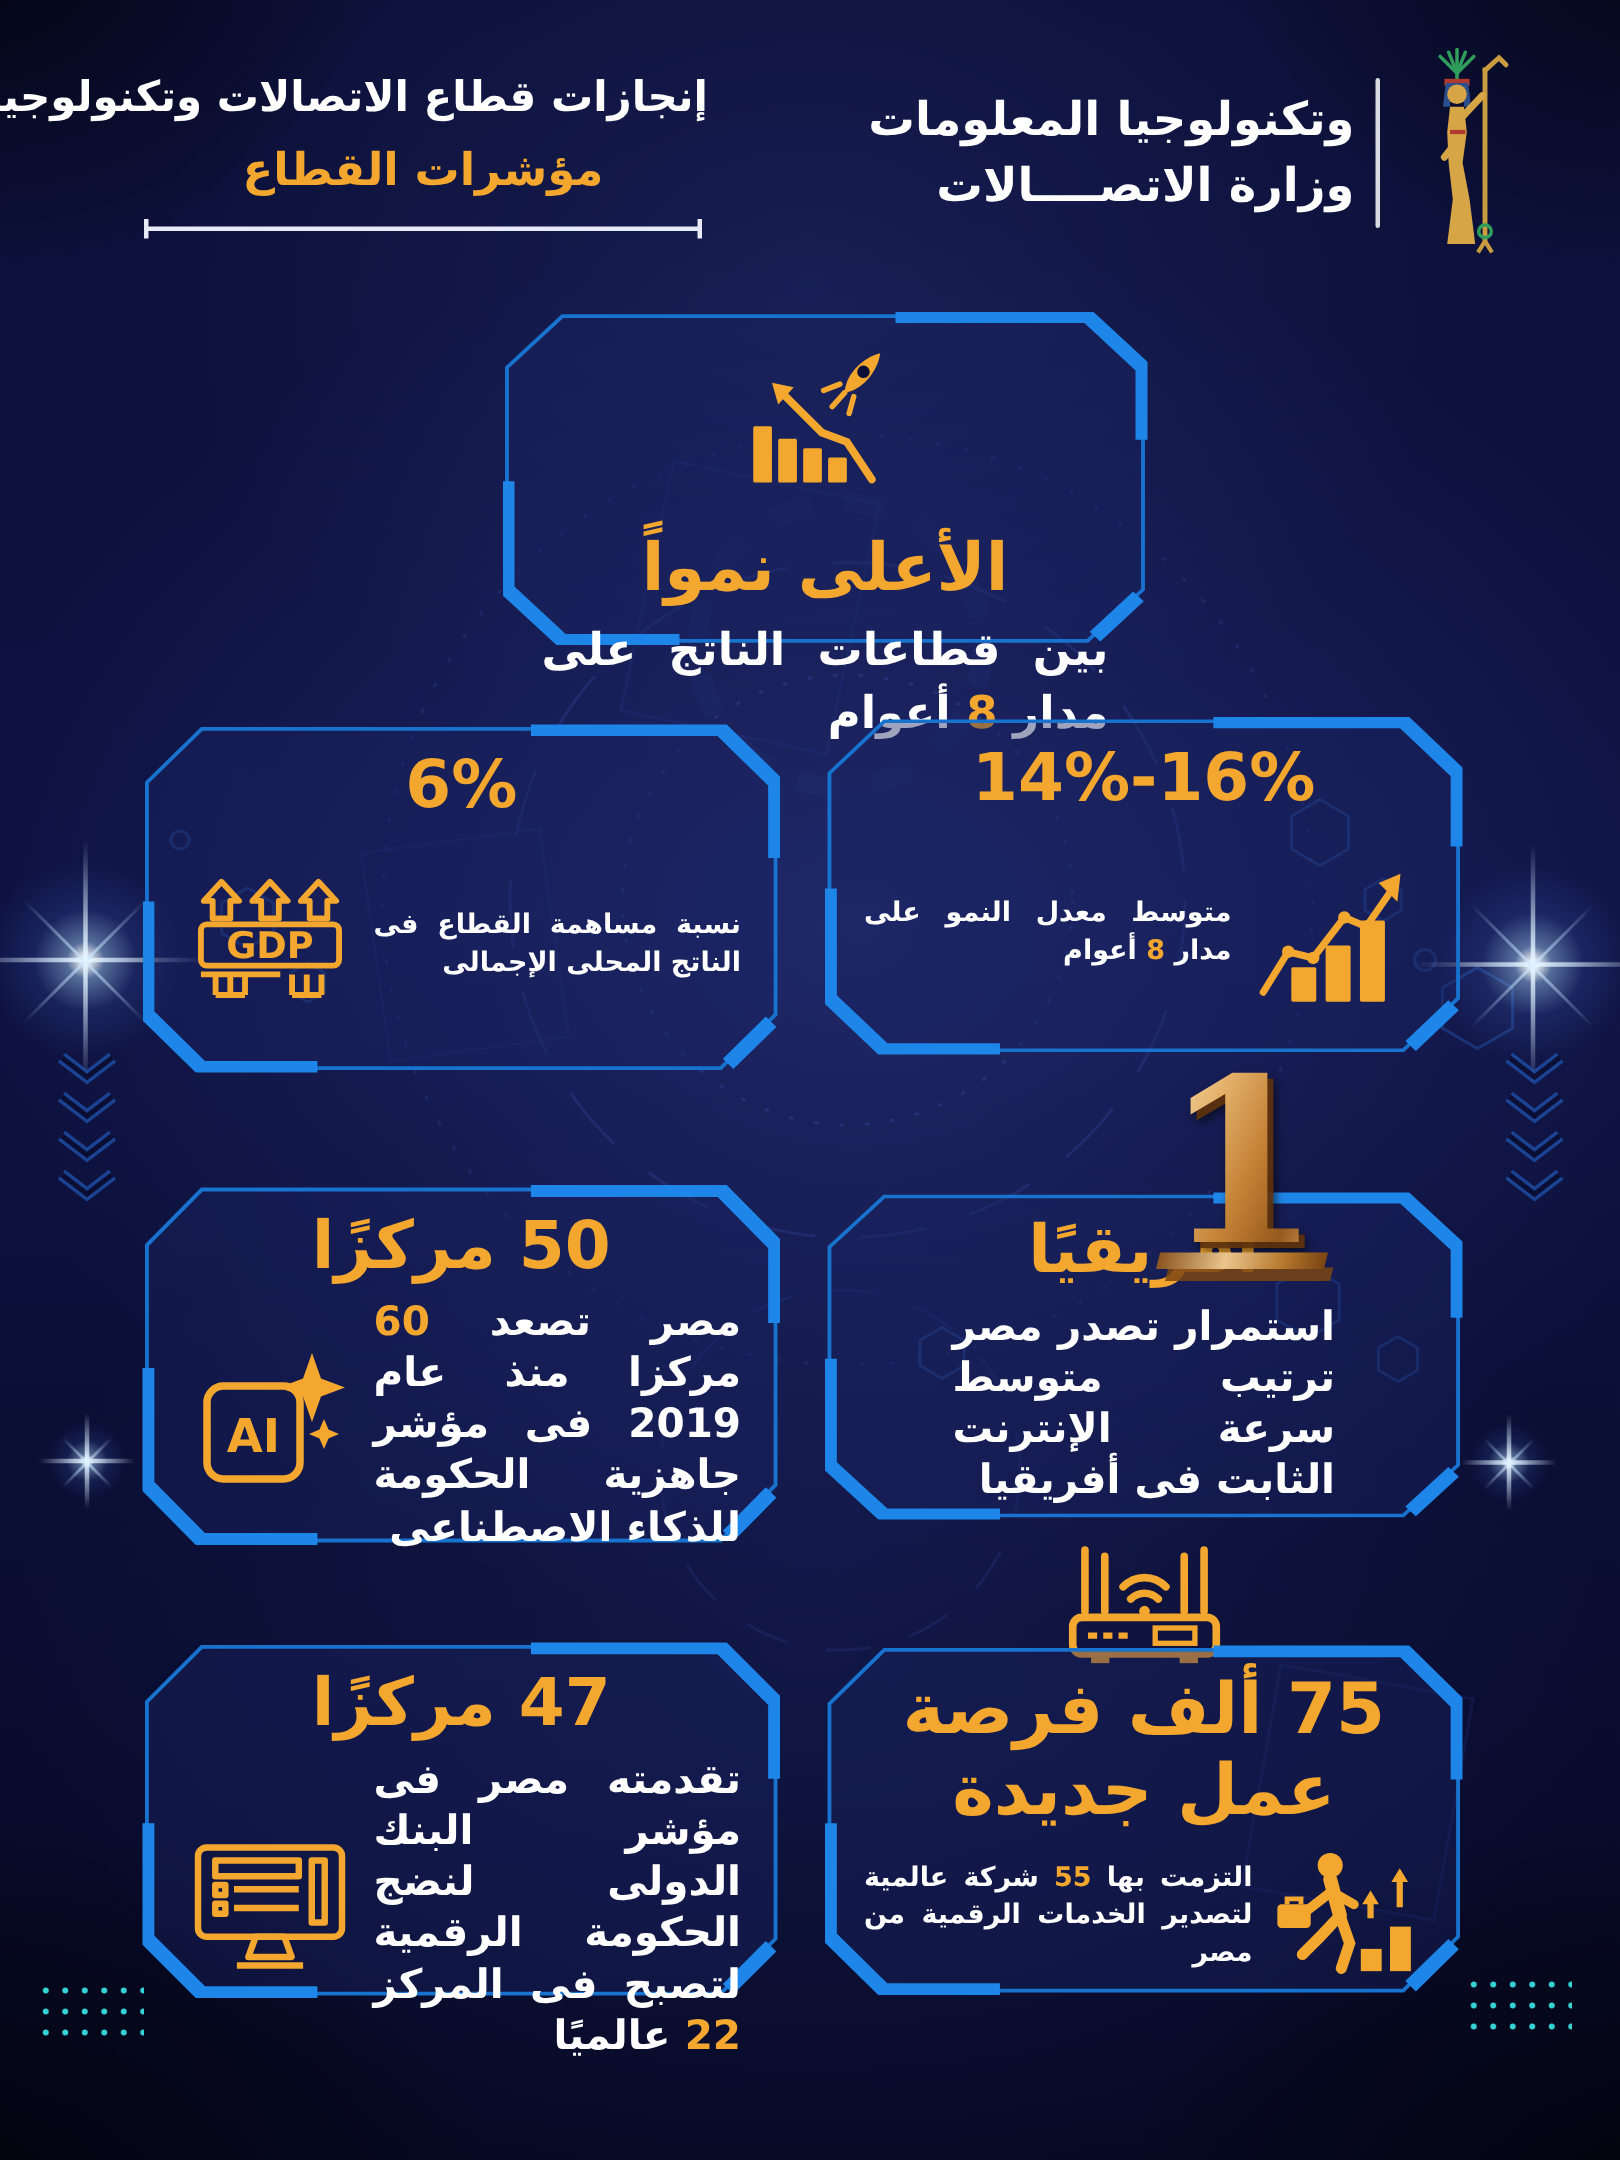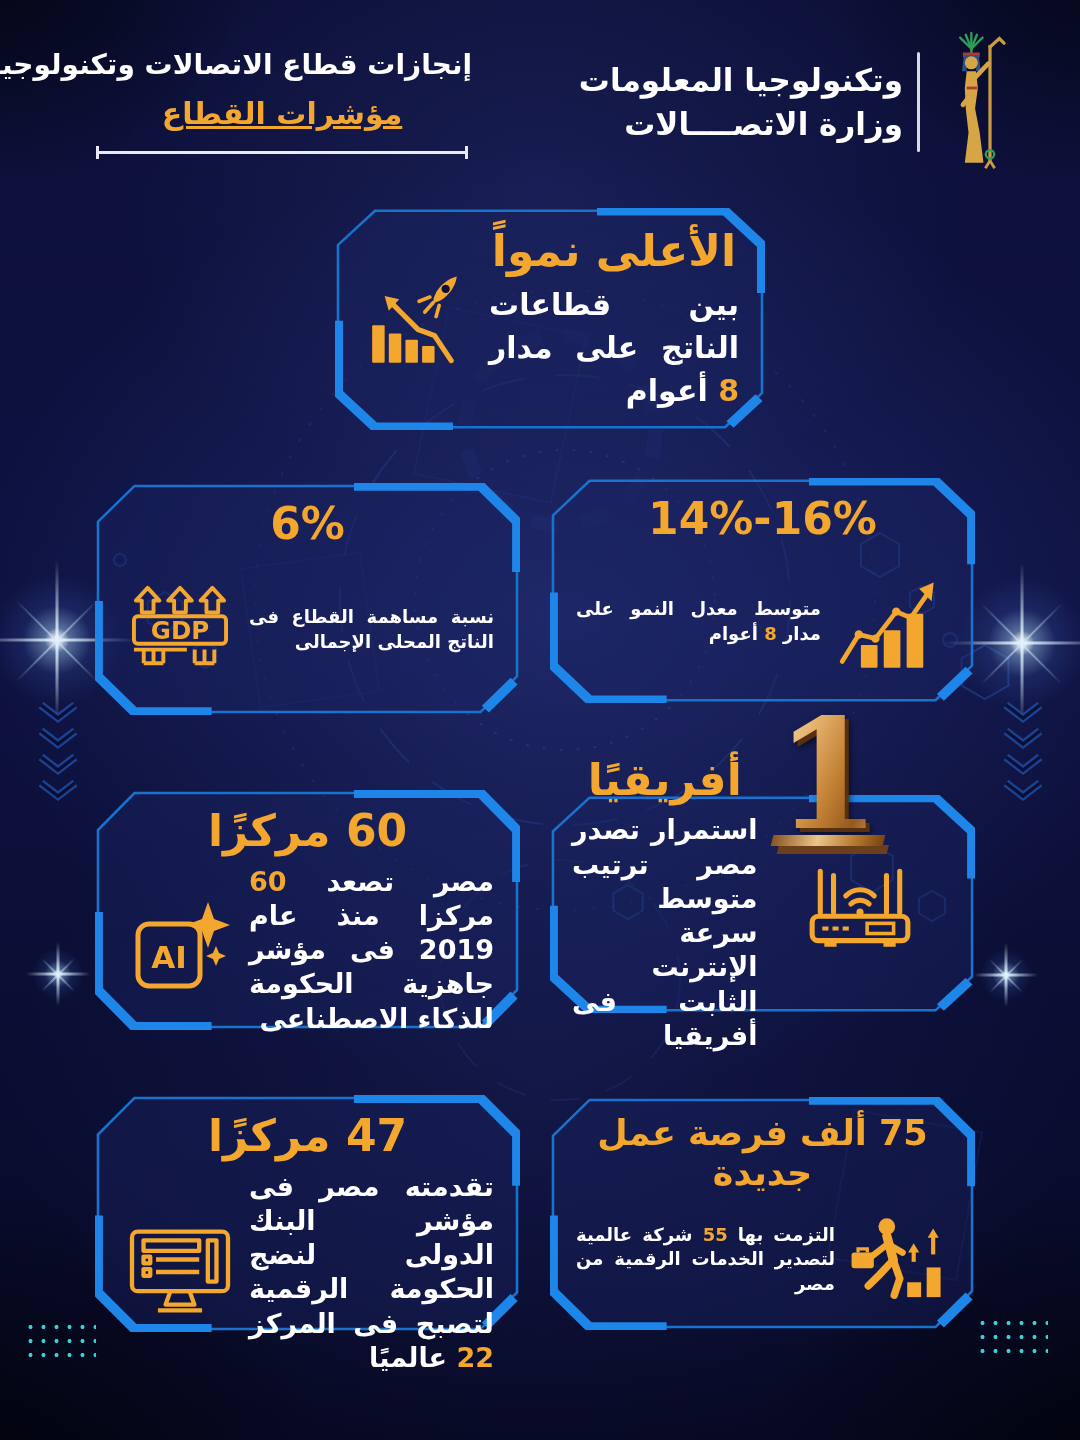--- a/index.html
+++ b/index.html
@@ -23,39 +23,39 @@
   .bg-decor{ position:absolute; inset:0; z-index:0; }
 
   
   .logo{ position:absolute; top:28px; right:62px; display:flex; align-items:center; gap:14px; z-index:3; }
   .ministry-name{ direction:rtl; text-align:right; color:#fff; font-weight:700; font-size:31px; line-height:1.42; white-space:nowrap; }
   .logo-sep{ width:3px; height:100px; background:rgba(255,255,255,.85); border-radius:2px; }
   .figure-box{ width:84px; height:148px; }
 
   .titleblock{ position:absolute; left:92px; top:44px; width:380px; text-align:center; z-index:3; }
   .titleblock .t1,.titleblock .t2{ color:#fff; font-weight:700; font-size:28px; line-height:1.5; white-space:nowrap; direction:rtl; }
-  .titleblock .sub{ color:#F3A72E; font-weight:700; font-size:30px; margin-top:10px; direction:rtl;text-decoration:underline; }
+  .titleblock .sub{ color:#F3A72E; font-weight:700; font-size:30px; margin-top:10px; direction:rtl; }
   .bracket{ margin:20px auto 0; width:372px; height:12px; position:relative; border-top:3px solid #E8EBF7; }
   .bracket::before,.bracket::after{ content:""; position:absolute; top:-8px; width:3px; height:13px; background:#E8EBF7; }
   .bracket::before{ left:0; } .bracket::after{ right:0; }
 
   
   .card{ position:absolute; z-index:2; }
   .frame{ position:absolute; inset:0; width:100%; height:100%; }
   .f-fill{ fill:rgba(26,36,98,.42); }
   .f-thin{ fill:none; stroke:#1873CF; stroke-width:2.6; }
   .f-thick{ fill:none; stroke:#1E86E8; stroke-width:10; }
   .inner{ position:relative; z-index:2; height:100%; display:flex; }
-  .inner.row{ flex-direction:row; align-items:center; gap:10px; padding:18px 26px; }
+  .inner.row{ flex-direction:column; align-items:center; gap:10px; padding:18px 26px; }
   .inner.col{ flex-direction:column; padding:16px 26px 12px; }
   .row2{ display:flex; flex-direction:row; align-items:center; gap:10px; flex:1; }
   .iconbox{ flex:0 0 118px; display:flex; align-items:flex-start; justify-content:center; }
   .tcol{ flex:1; }
   .card-title{ color:#F3A72E; font-weight:700; font-size:44px; text-align:center; direction:rtl; line-height:1.15; margin-bottom:8px; }
-  .card-title.sm{ font-size:35px; }
+  .card-title.sm{ font-size:47px; }
   .card-body{ color:#fff; font-weight:700; font-size:18px; line-height:1.38; direction:rtl; text-align:justify; }
   .card-body.compact{ font-size:27px; line-height:1.27; }
   .card-body.big{ font-size:30px; line-height:1.42; }
   .hl{ color:#F3A72E; }
 
   
   .rank-wrap{ position:absolute; left:222px; top:-96px; width:112px; text-align:center; z-index:6; }
   .rank-numeral{
     font-family:"DejaVu Serif","Liberation Serif",serif; font-weight:700; font-size:152px; line-height:1;
     background:linear-gradient(115deg,#F6DCA8 6%,#E5B26C 30%,#C28134 55%,#96591E 76%,#DCA95F 96%);
@@ -293,21 +293,21 @@
 
   <div class="card" style="left:95px; top:790px; width:425px; height:240px;">
     <svg class="frame" viewBox="0 0 430 240" preserveAspectRatio="none">
       <path class="f-fill" d="M40,3 H390 L427,40 V200 L390,237 H40 L3,200 V40 Z"></path>
       <path class="f-thin" d="M40,3 H390 L427,40 V200 L390,237 H40 L3,200 V40 Z"></path>
       <path class="f-thick" d="M262,3 H390 L427,40 V92"></path>
       <path class="f-thick" d="M3,122 V200 L40,237 H118"></path>
       <path class="f-thick" d="M395,234 L424,205"></path>
     </svg>
     <div class="inner col">
-      <div class="card-title">60 مركزًا</div>
+      <div class="card-title">50 مركزًا</div>
       <div class="row2">
         <div class="iconbox">
           <svg viewBox="0 0 100 100" width="100" height="100">
             <rect x="8" y="24" width="62" height="62" rx="11" fill="none" stroke="#F3A72E" stroke-width="5"></rect>
             <text x="39" y="68" text-anchor="middle" font-size="31" font-weight="bold" fill="#F3A72E" font-family="DejaVu Sans, sans-serif">AI</text>
             <path d="M78,2 L84,19 L100,25 L84,31 L78,48 L72,31 L56,25 L72,19 Z" fill="#F3A72E"></path>
             <path d="M92,46 L95,53 L102,56 L95,59 L92,66 L89,59 L82,56 L89,53 Z" fill="#F3A72E" transform="translate(-6,0)"></path>
           </svg>
         </div>
         <div class="card-body compact"><span>مصر تصعد </span><span class="hl">60</span><span> مركزا منذ عام 2019 فى مؤشر جاهزية الحكومة للذكاء الاصطناعى</span></div>

